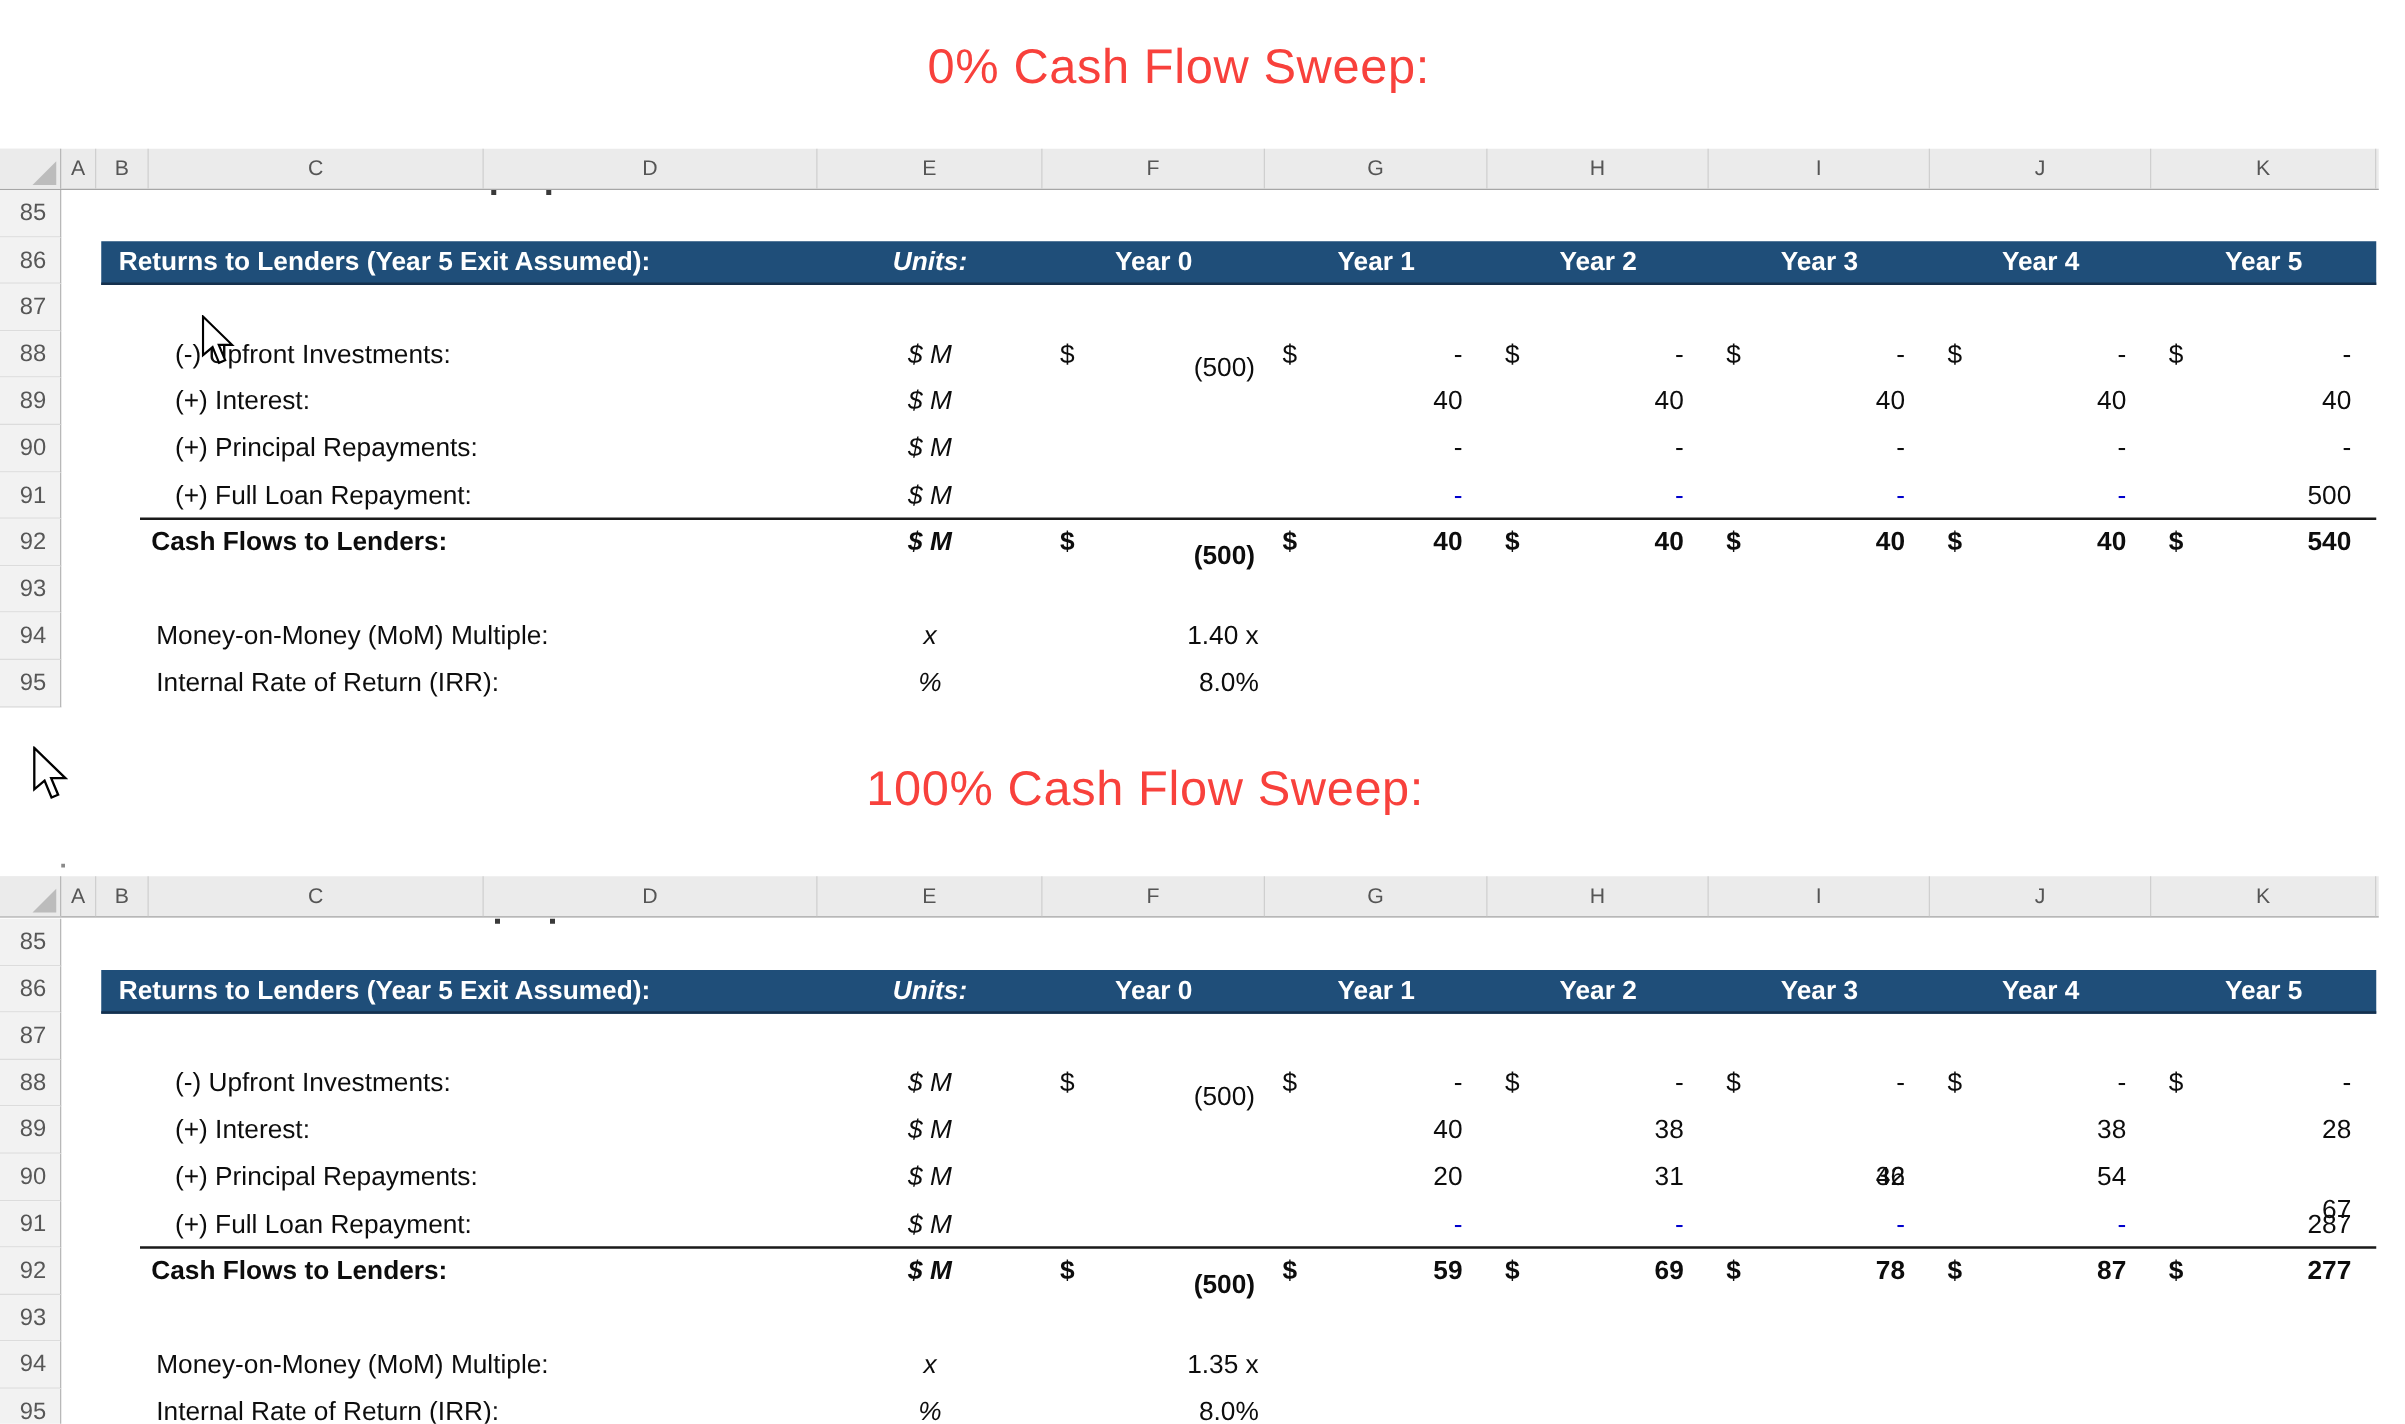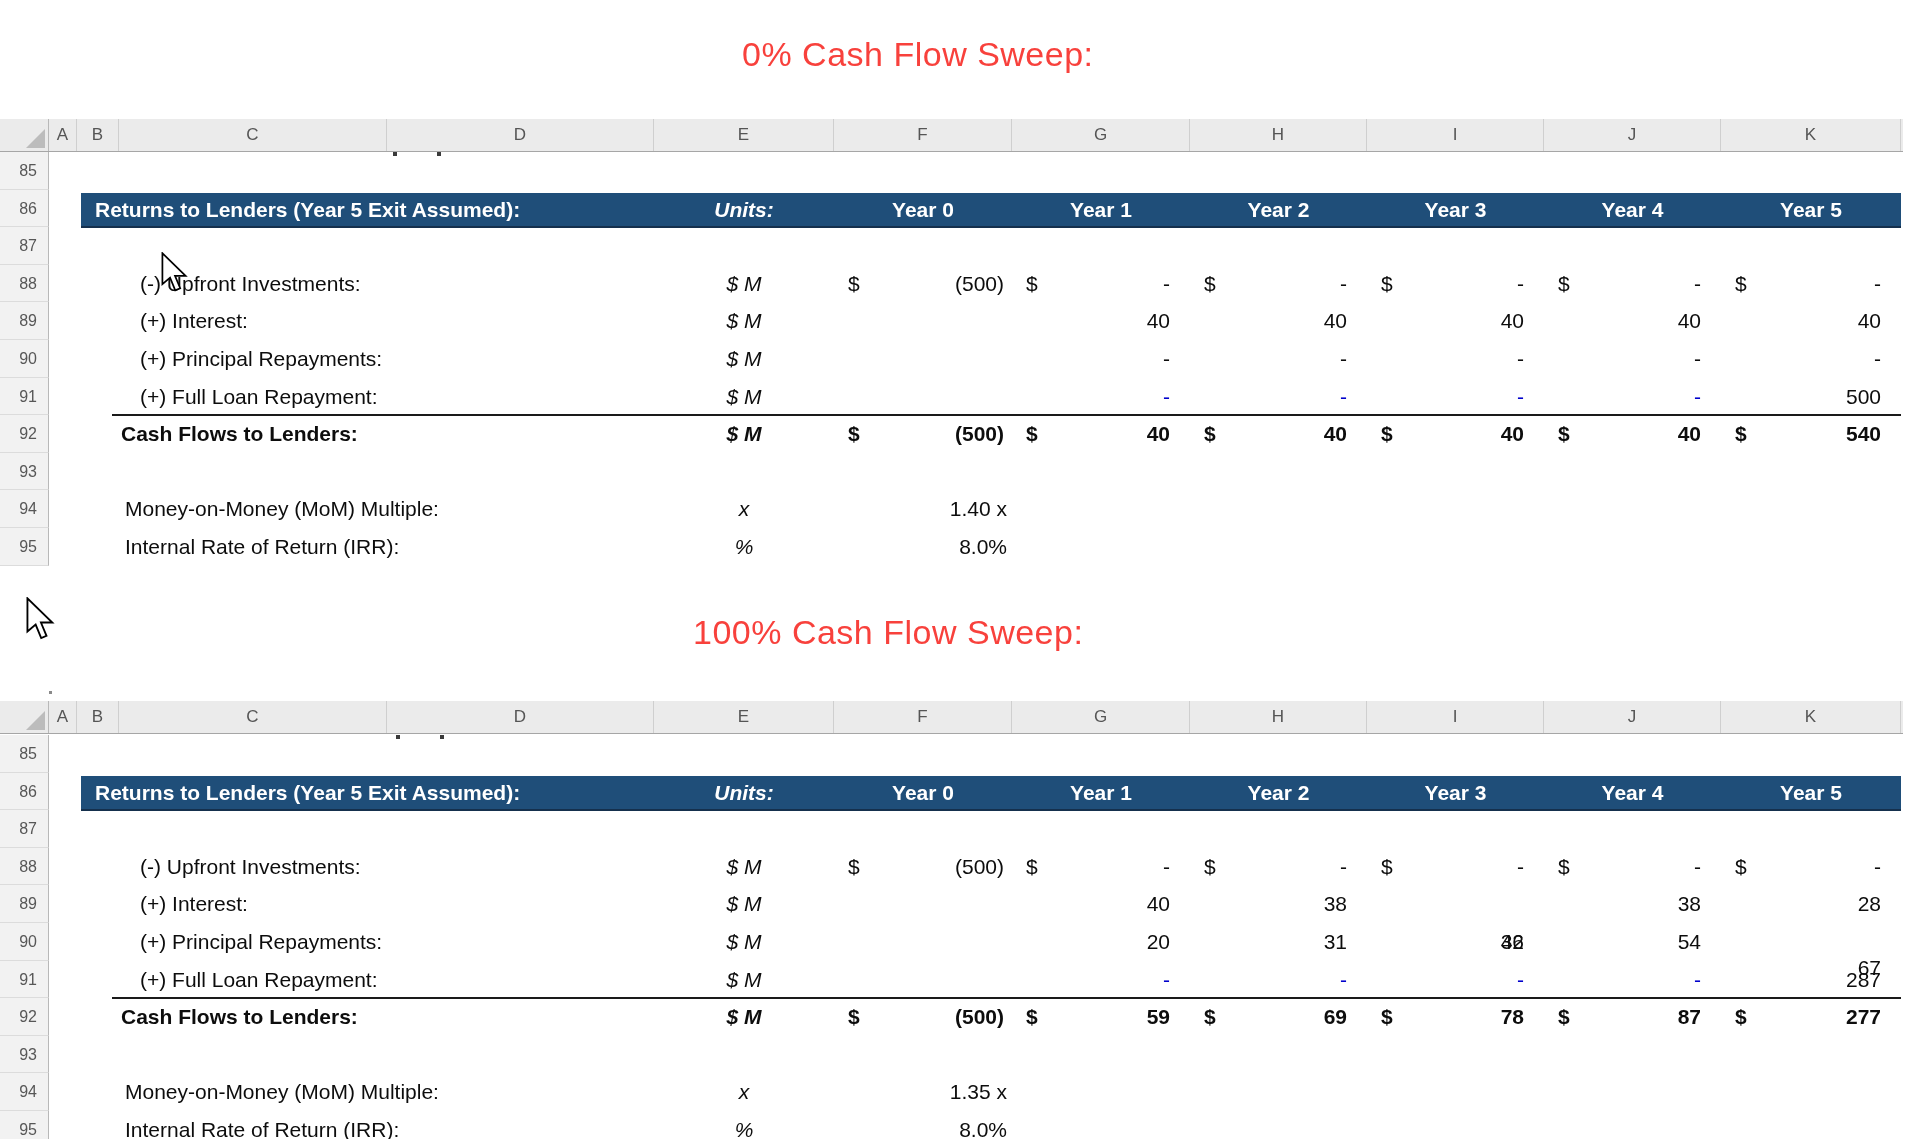--- a/index.html
+++ b/index.html
@@ -5,21 +5,21 @@
   html,body{margin:0;padding:0;}
   body{
     width:1924px;height:1139px;position:relative;overflow:hidden;
     background:#ffffff;
     font-family:"Liberation Sans", sans-serif;
     -webkit-font-smoothing:antialiased;
   }
   
   .sheet-title{
     position:absolute;white-space:nowrap;
-    font-size:34px;line-height:46px;color:#f8413c;font-weight:400;
+    font-size:39px;line-height:46px;color:#f8413c;font-weight:400;
     letter-spacing:0.5px;
   }
   
   .strip{
     position:absolute;left:0;width:1903px;height:33px;
     background:#ebebeb;border-bottom:1px solid #a6a6a6;box-sizing:border-box;
   }
   .strip-cell{
     position:absolute;top:0;height:32px;line-height:32px;
     text-align:center;font-size:17px;color:#555555;
@@ -30,21 +30,21 @@
     border-right:1px solid #b8b8b8;box-sizing:border-box;background:#ebebeb;
   }
   .corner .tri{
     position:absolute;right:3px;bottom:3px;width:0;height:0;
     border-left:19px solid transparent;border-bottom:19px solid #bcbcbc;
   }
   
   .gutter-cell{
     position:absolute;left:0;width:49px;box-sizing:border-box;
     background:#f2f2f2;border-bottom:1px solid #dcdcdc;border-right:1px solid #b8b8b8;
-    font-size:16px;color:#575757;text-align:right;padding-right:11px;
+    font-size:19px;color:#575757;text-align:right;padding-right:11px;
   }
   
   .band{
     position:absolute;left:81px;width:1820px;box-sizing:border-box;
     background:#1f4e79;border-bottom:2px solid #15304d;
     color:#ffffff;font-weight:700;font-size:21px;
   }
   .band-title{position:absolute;left:14px;top:0;white-space:nowrap;}
   .band-unit{position:absolute;text-align:center;font-style:italic;}
   .band-year{position:absolute;text-align:center;}
@@ -56,21 +56,21 @@
   .row-label.indent{padding-left:21px;}
   .row-label.stat{padding-left:6px;}
   .bold{font-weight:700;}
   .unit{
     position:absolute;text-align:center;font-style:italic;
     font-size:21px;color:#0d0d0d;
   }
   .cell{position:absolute;box-sizing:border-box;font-size:21px;color:#0d0d0d;}
   .cell .d{position:absolute;left:14px;top:0;}
   .cell .v{display:block;text-align:right;padding-right:20px;}
-  .cell .v.neg{padding-right:8px;}
+  .cell .v.neg{padding-right:8px;margin-top:11px;}
   .cell .v.plain{padding-right:5px;}
   .cell .v.blue{color:#0000cc;}
   .rule{
     position:absolute;left:112px;width:1789px;height:0;
     border-top:2px solid #1a1a1a;
   }
   
   .speck{position:absolute;width:4px;height:4px;background:#3a3a3a;}
   .dot{position:absolute;width:3px;height:3px;background:#8a8a8a;}
   .cursor{position:absolute;}

